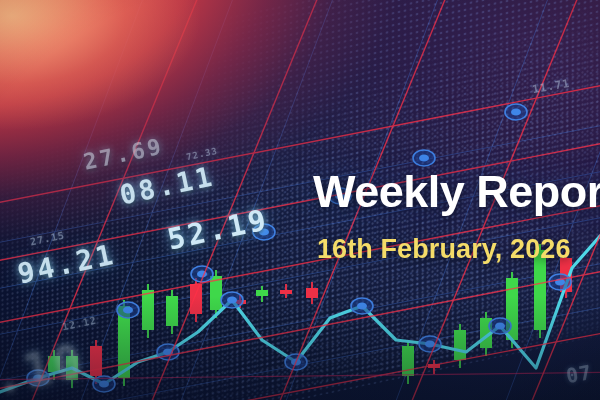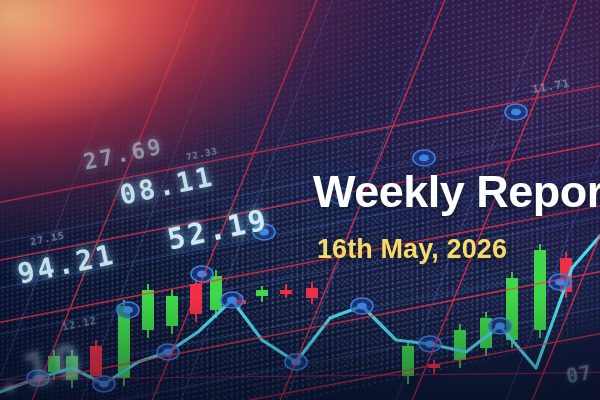--- a/index.html
+++ b/index.html
@@ -238,15 +238,15 @@
       <div class="d-small" style="left: 30px; top: 233px; font-size: 10px; transform: rotate(-12deg);">27.15</div>
       <div class="d-small" style="left: 186px; top: 149px; font-size: 9px; transform: rotate(-12deg);">72.33</div>
       <div class="d-small" style="left: 62px; top: 318px; font-size: 10px; transform: rotate(-12deg);">12.12</div>
       <div class="d-small" style="left: 566px; top: 362px; font-size: 20px; transform: rotate(-10deg);">07</div>
       <div class="d-small" style="left: 532px; top: 80px; font-size: 11px; transform: rotate(-10deg);">11.71</div>
     </div>
 
   <div class="layer" id="vign"></div>
 
   <div id="title">Weekly Report</div>
-  <div id="date">16th May, 2026</div>
+  <div id="date">16th February, 2026</div>
 
 </div>
 
 </body></html>

